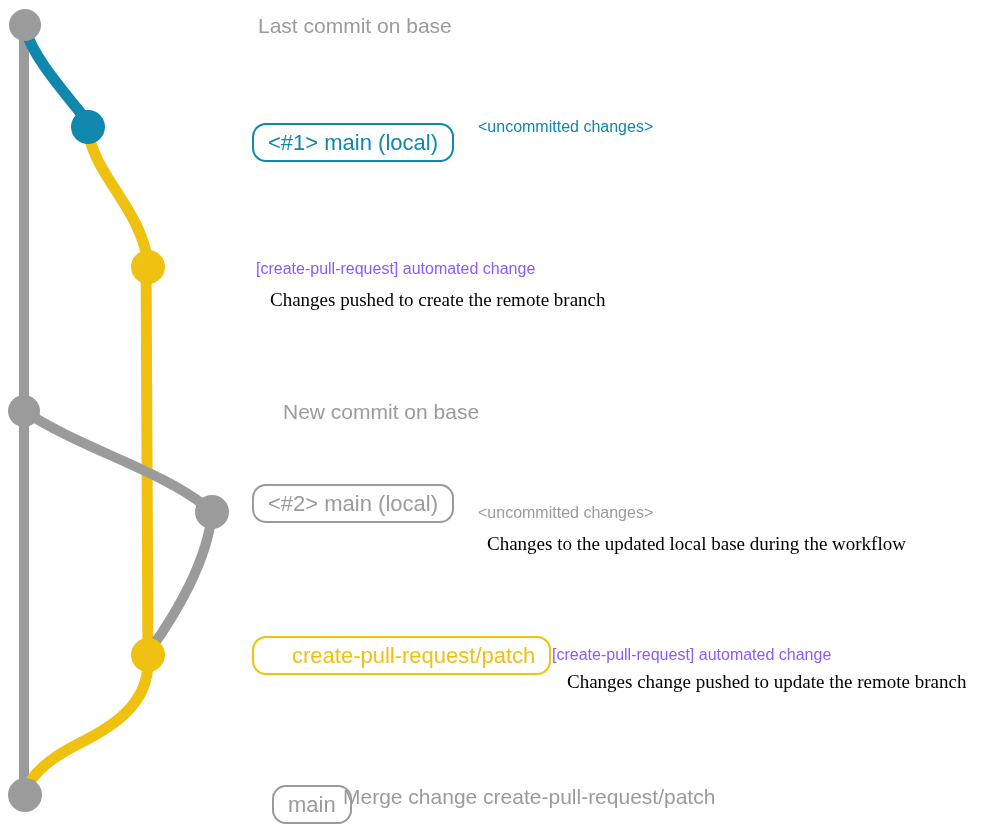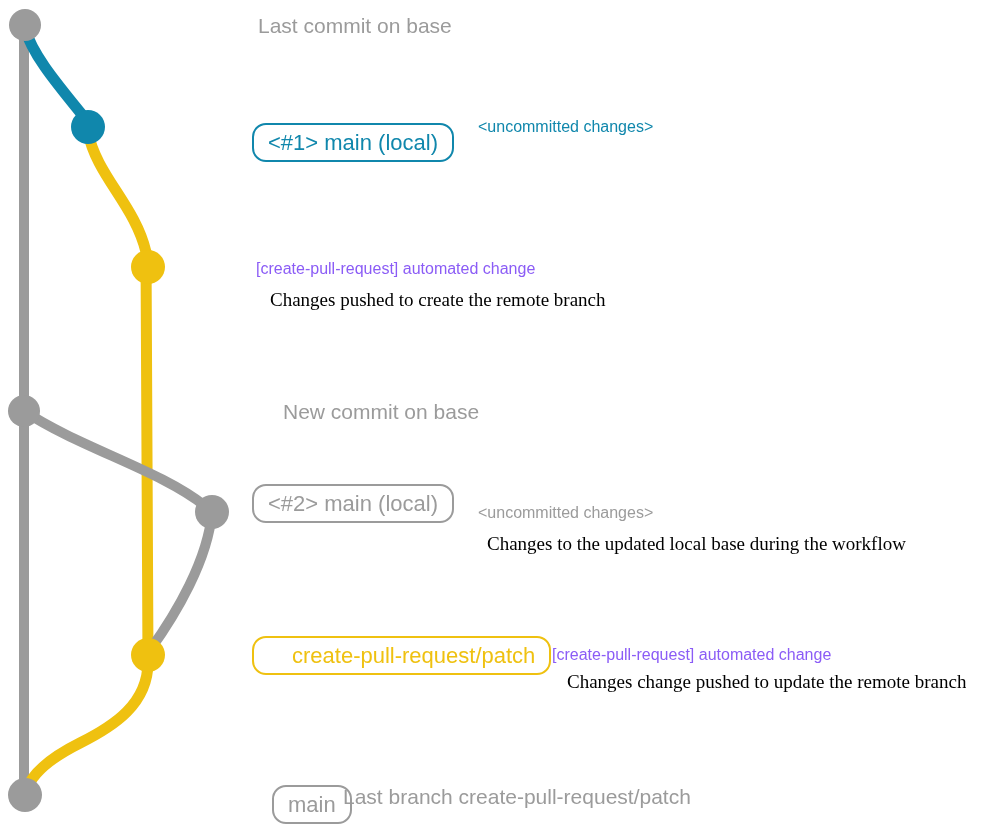--- a/index.html
+++ b/index.html
@@ -61,15 +61,15 @@
 
   <div class="abs badge b-gray" style="left:252px;top:484px;">&lt;#2&gt; main (local)</div>
   <div class="abs title c-gray" style="left:478px;top:500px;">&lt;uncommitted changes&gt;</div>
   <div class="abs desc" style="left:487px;top:533px;">Changes to the updated local base during the workflow</div>
 
   <div class="abs badge b-yellow" style="left:252px;top:636px;">create-pull-request/patch</div>
   <div class="abs title c-yellow" style="left:552px;top:642px;">[create-pull-request] automated change</div>
   <div class="abs desc" style="left:567px;top:671px;">Changes change pushed to update the remote branch</div>
 
   <div class="abs badge b-gray" style="left:272px;top:777px;margin-top:8px;">main</div>
-  <div class="abs gray-label" style="left:343px;top:785px;">Last branch create-pull-request/patch</div>
+  <div class="abs gray-label" style="left:343px;top:785px;">Merge change create-pull-request/patch</div>
 
 </div>
 
 </body></html>

